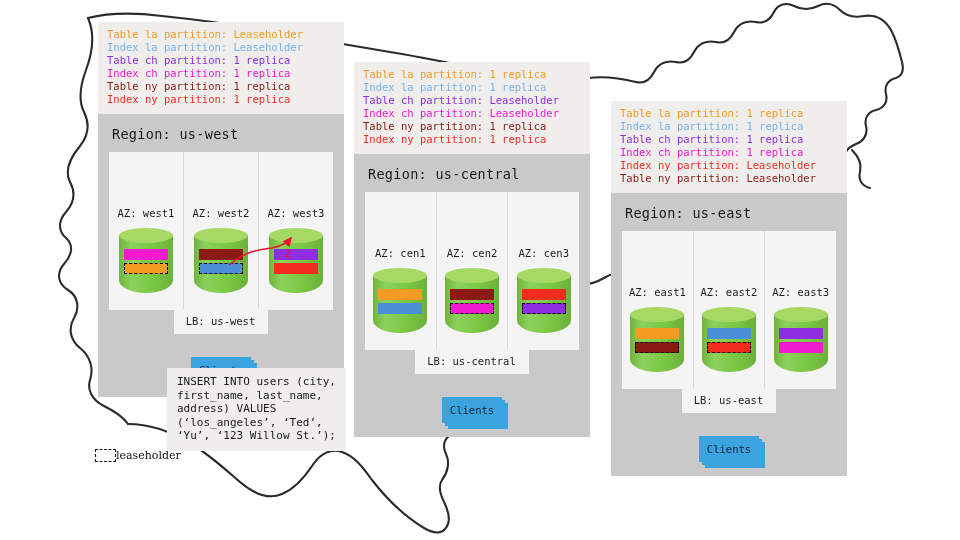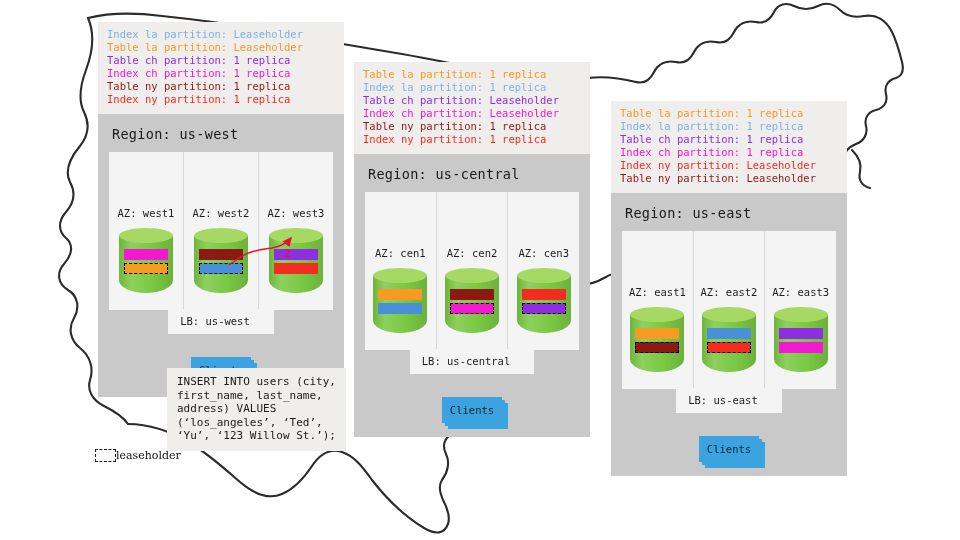--- a/index.html
+++ b/index.html
@@ -60,21 +60,21 @@
     background:#a5d963;border-radius:27px/7.5px;
   }
   .bars{position:absolute;left:5px;top:21px;width:44px;}
   .bar{height:11px;margin-bottom:3px;box-sizing:border-box;}
   .bar.lease{border:1.6px dashed #000;}
 
   
   .lb-box{
     background:#f4f4f4;
     font-size:10.5px;color:#1b1b1b;
-    padding:6px 24px 7px 12px;
+    padding:6px 13px 7px 12px;
     display:inline-block;white-space:nowrap;
     position:relative;z-index:5;
   }
   .lb-wrap{display:flex;justify-content:center;margin-top:-1px;}
 
   
   .clients-wrap{display:flex;justify-content:center;margin-top:23px;}
   .clients{position:relative;width:60px;height:26px;}
   .clients .sheet{position:absolute;background:#3ba4e0;width:60px;height:26px;}
   .clients .s3{left:6px;top:6px;}
@@ -144,22 +144,22 @@
     <path d="M636,82 C620,78 604,76 588,78 C560,81 532,80 504,74
              C470,67 436,60 402,54 C360,47 318,40 276,32
              C238,25 200,20 162,16 C138,13 112,12 88,18"></path>
     <path d="M790,362 C800,368 812,374 822,378 C830,381 836,386 838,392"></path>
     <path d="M852,150 C858,156 862,164 860,172 C858,180 862,186 870,188"></path>
   </g>
 </svg>
 
 <div class="cluster" style="left:98px;top:22px;width:246px;">
   <div class="partition-legend">
+    <span class="pl-row" style="color:#f59a23">Table la partition: Leaseholder</span>
     <span class="pl-row" style="color:#7ab2e8">Index la partition: Leaseholder</span>
-    <span class="pl-row" style="color:#f59a23">Table la partition: Leaseholder</span>
     <span class="pl-row" style="color:#8e2ee0">Table ch partition: 1 replica</span>
     <span class="pl-row" style="color:#f21ad0">Index ch partition: 1 replica</span>
     <span class="pl-row" style="color:#8b1a14">Table ny partition: 1 replica</span>
     <span class="pl-row" style="color:#f22d20">Index ny partition: 1 replica</span>
   </div>
   <div class="region-panel">
     <div class="region-title">Region: us-west</div>
     <div class="az-strip">
       <div class="az-cell">
         <div class="az-label">AZ: west1</div>

